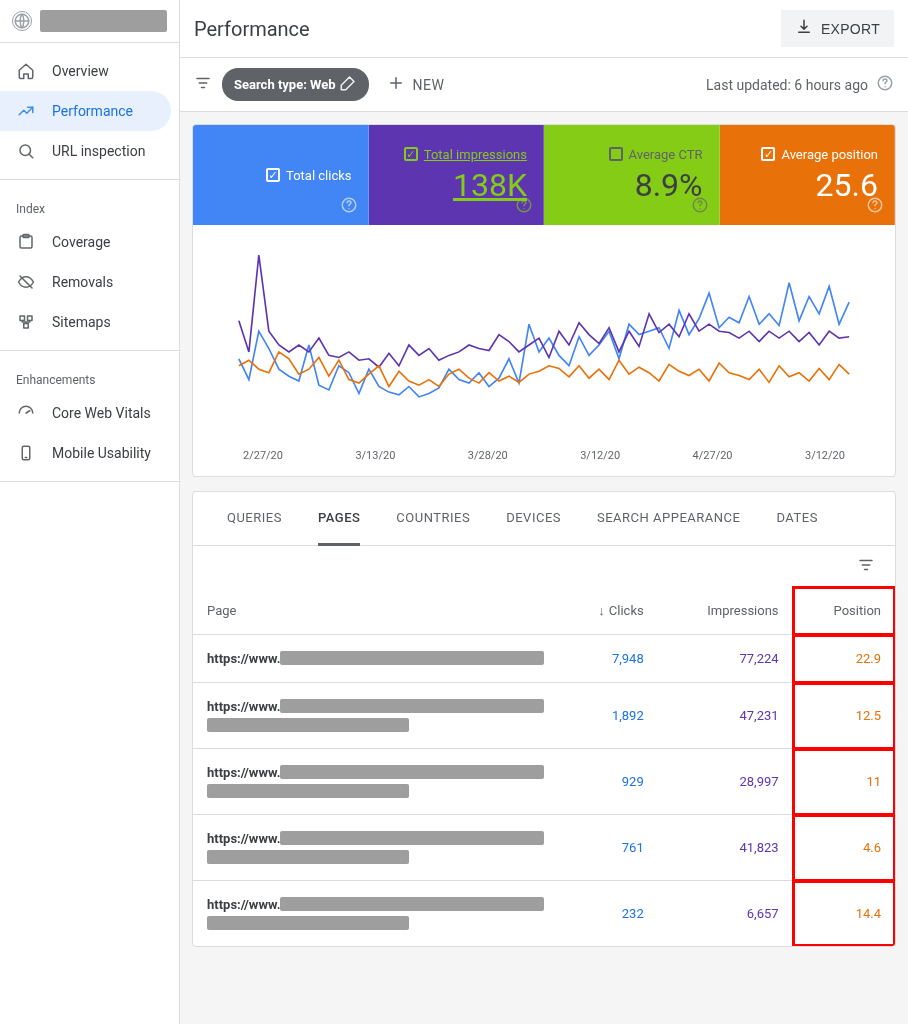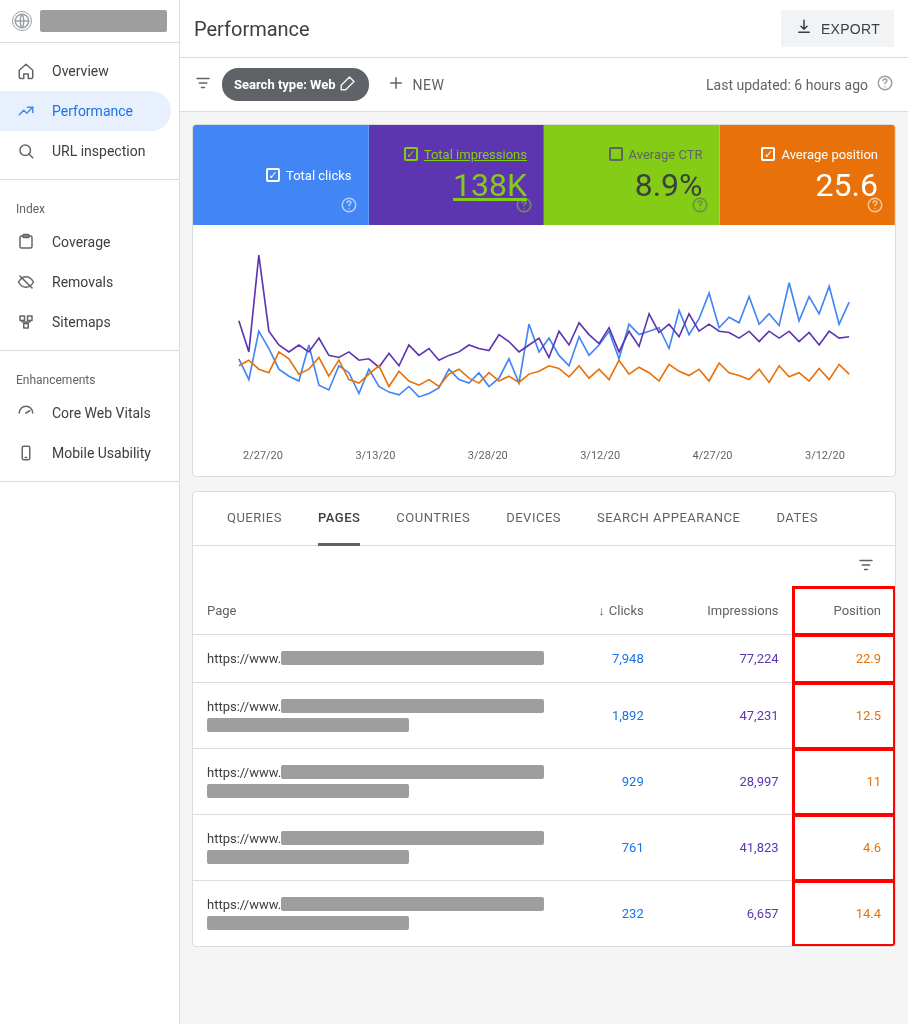--- a/index.html
+++ b/index.html
@@ -63,21 +63,21 @@
   .tabs{display:flex;gap:36px;padding:0 34px;border-bottom:1px solid var(--g-border);}
   .tab{padding:18px 0;font-size:13px;letter-spacing:.5px;color:var(--g-gray);cursor:pointer;}
   .tab.active{color:var(--g-gray2);font-weight:500;border-bottom:3px solid var(--g-gray);margin-bottom:-1px;}
   
   .table-tools{display:flex;justify-content:flex-end;padding:10px 20px;}
   .table{width:100%;border-collapse:collapse;}
   .table th,.table td{text-align:right;padding:16px 14px;font-size:13px;border-top:1px solid var(--g-border);}
   .table th:first-child,.table td:first-child{text-align:left;width:52%;}
   .table th{font-weight:400;color:var(--g-gray);border-top:none;}
   .sort-ic{margin-right:4px;}
-  .url-cell{display:flex;align-items:flex-start;gap:0;}
+  .url-cell{display:flex;align-items:flex-start;gap:0;font-weight:bold;}
   .url-pre{color:var(--g-gray2);white-space:nowrap;}
   .url-red{height:14px;flex:1;}
   .url-red2{height:14px;width:60%;margin-top:4px;}
   .cl-blue{color:#1a73e8;}
   .cl-purple{color:#5e35b1;}
   .cl-orange{color:var(--g-orange);}
   .pos-col-box{outline:3px solid #f00;outline-offset:-2px;}
   
   .svgic{width:18px;height:18px;fill:none;stroke:currentColor;stroke-width:2;stroke-linecap:round;stroke-linejoin:round;}
 </style>

